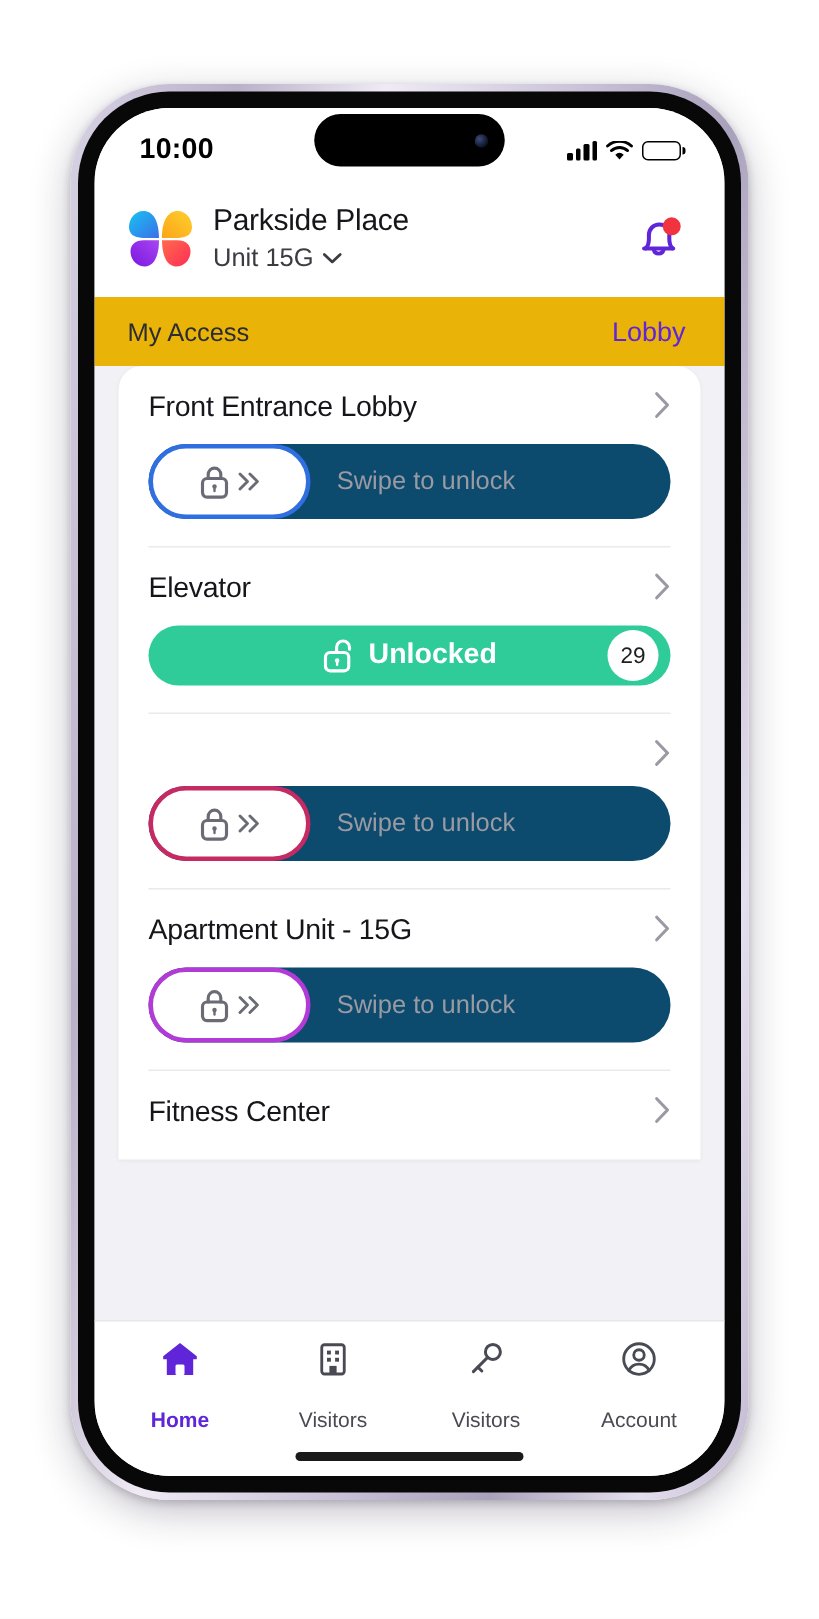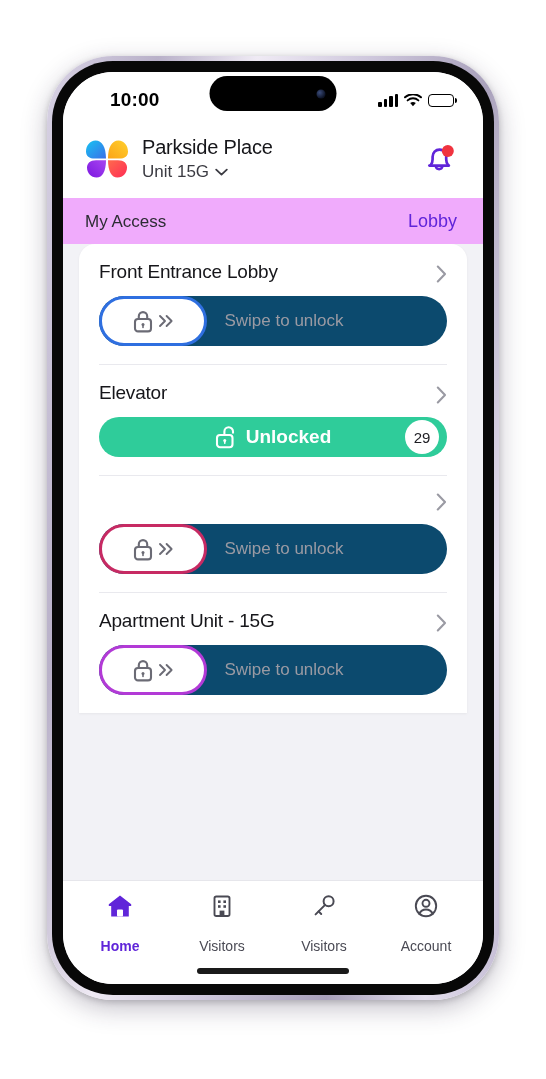--- a/index.html
+++ b/index.html
@@ -58,21 +58,20 @@
     height: 52px;
     flex: 0 0 52px;
     background: #ffffff;
     display: flex; align-items: center;
     padding: 0 26px 0 30px;
   }
   #status-time {
     font-size: 19px; font-weight: bold; color: #000;
     letter-spacing: .2px;
     margin-top: 4px;
-    margin-left: 17px;
   }
   #dynamic-island {
     position: absolute; left: 50%; top: 4px;
     transform: translateX(-50%);
     width: 127px; height: 35px;
     border-radius: 20px; background: #000;
   }
   #island-camera {
     position: absolute; right: 11px; top: 50%;
     transform: translateY(-50%);
@@ -112,21 +111,21 @@
     font-size: 20px; font-weight: normal; color: #16161a; letter-spacing: -.2px;
   }
   #unit-row { display: flex; align-items: center; gap: 6px; }
   #unit-label { font-size: 17px; color: #3b3b42; }
   #chevron-down-icon { width: 13px; height: 8px; display: block; }
   #notification-bell { margin-left: auto; position: relative; width: 36px; height: 36px; }
 
   
   #section-bar {
     flex: 0 0 auto;
-    background: #f0abfc;
+    background: #eab308;
     display: flex; align-items: center;
     padding: 13px 26px 12px 22px;
   }
   #section-title { font-size: 17px; color: #2c2c33; }
   #edit-button {
     margin-left: auto; font-size: 18px; color: #6025d9; font-weight: 500;
     cursor: pointer;
   }
 
   
@@ -139,21 +138,21 @@
   #access-card {
     background: #ffffff;
     border-radius: 16px 16px 0 0;
     box-shadow: 0 1px 3px rgba(0,0,0,.05);
     overflow: hidden;
   }
   .access-row { padding: 0 20px; }
   .access-row + .access-row .row-divider { display: block; }
   .row-divider { height: 1px; background: #e9e9ee; display: none; }
   .row-head {
-    display: flex; align-items: flex-end;
+    display: flex; align-items: flex-start;
     padding: 17px 0 13px 0;
   }
   .row-title { font-size: 19px; color: #16161a; letter-spacing: -.2px; }
   .row-chevron { margin-left: auto; width: 11px; height: 18px; display: block; }
 
   
   .swipe-track {
     position: relative;
     height: 50px;
     border-radius: 25px;
@@ -396,20 +395,29 @@
                   <circle cx="10" cy="14.4" r="1.5" fill="#6b6b75"></circle>
                   <rect x="9.2" y="14.6" width="1.6" height="3.6" rx=".8" fill="#6b6b75"></rect>
                 </svg>
                 <svg class="chev2-icon" viewBox="0 0 16 14">
                   <path d="M2 2l5 5-5 5M8.6 2l5 5-5 5" stroke="#6b6b75" stroke-width="1.9" fill="none" stroke-linecap="round" stroke-linejoin="round"></path>
                 </svg>
               </div>
             </div>
           </div>
 
+          <div class="access-row row-last">
+            <div class="row-divider"></div>
+            <div class="row-head">
+              <span class="row-title">Fitness Center</span>
+              <svg class="row-chevron" viewBox="0 0 11 18">
+                <path d="M1.8 1.5 9 9l-7.2 7.5" stroke="#9a9aa3" stroke-width="2.1" fill="none" stroke-linecap="round" stroke-linejoin="round"></path>
+              </svg>
+            </div>
+          </div>
 
         </div>
       </div>
 
       <div id="tab-bar">
 
         <div class="tab-item active">
           <svg class="tab-icon" viewBox="0 0 28 28">
             <path d="M14 3.4 2.8 12.2v1.9h2.4v10.5h17.6V14.1h2.4v-1.9L14 3.4Z" fill="#6025d9"></path>
             <rect x="11" y="17.6" width="6" height="7" rx="1" fill="#ffffff"></rect>

